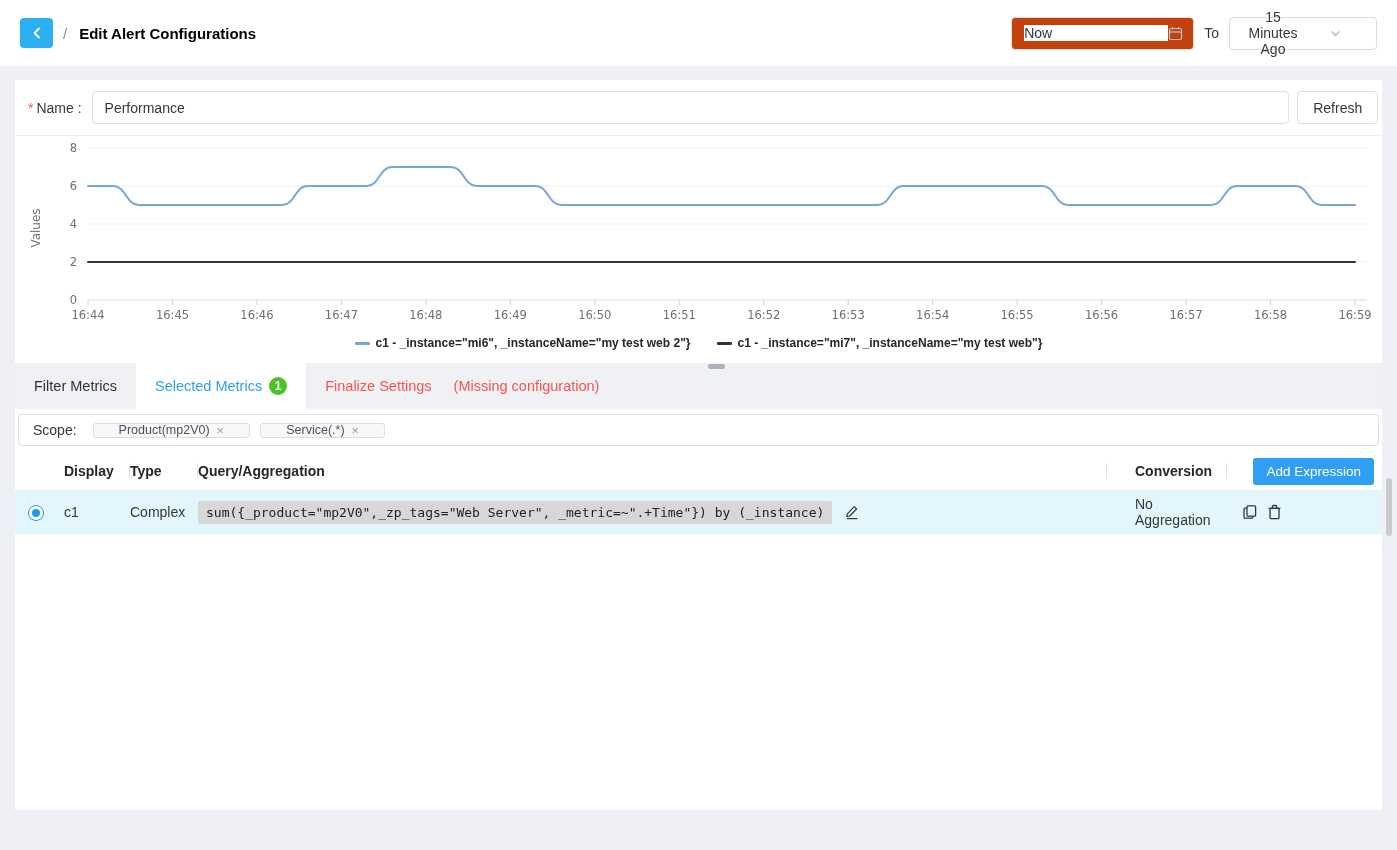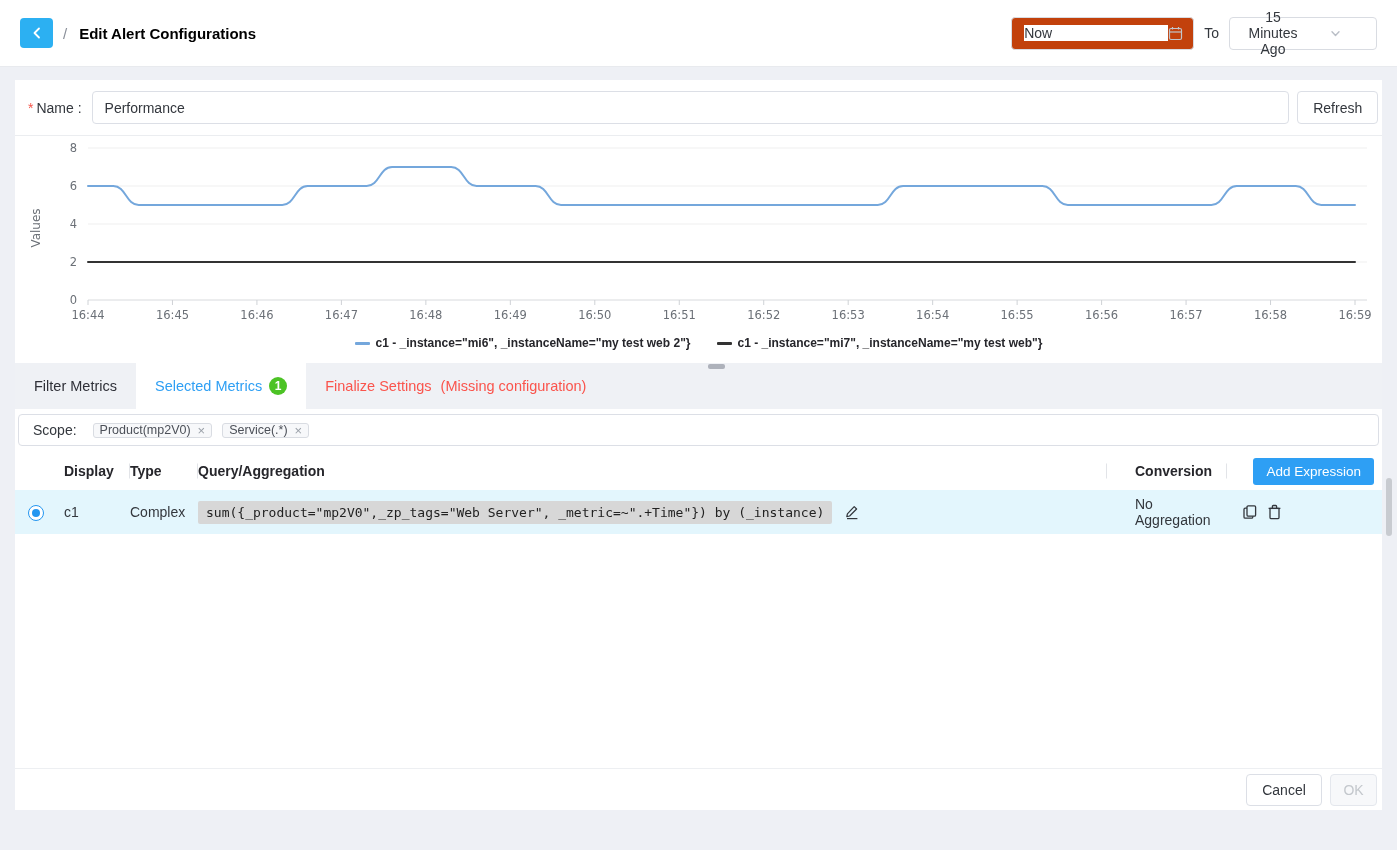--- a/index.html
+++ b/index.html
@@ -65,34 +65,34 @@
   .legend-item { display:flex; align-items:center; gap:6px;
     font-size:12px; font-weight:700; color:#26262b; }
   .swatch { width:15px; height:3px; border-radius:1px; display:inline-block; }
   
   .tabbar { position:absolute; left:0; top:283px; width:1367px; height:46px;
     background:#eff1f5; display:flex; align-items:stretch; }
   .tab { display:flex; align-items:center; padding:0 19px; font-size:14.5px;
     color:#2f3038; cursor:pointer; white-space:pre; }
   .tab.active { background:#fff; color:#2e9ff4; }
   .tab.error { color:#fa544c; }
-  .tab.error .tab-suffix { margin-left:9px; }
+  .tab.error .tab-suffix { margin-left:22px; }
   .badge { margin-left:7px; width:18px; height:18px; border-radius:50%;
     background:#4cc325; color:#fff; font-size:12px; font-weight:700;
     display:inline-flex; align-items:center; justify-content:center; }
   .grip { position:absolute; left:693px; top:1px; width:17px; height:5px;
     background:#aeb2bb; border-radius:2px; cursor:row-resize; }
   
   .scope-row { position:absolute; left:3px; top:334px; width:1361px; height:32px;
     border:1px solid #dcdfe6; border-radius:4px; display:flex; align-items:center;
     padding:0 8px 0 14px; }
   .scope-label { color:#33373d; margin-right:16px; }
   .chip { display:inline-flex; align-items:center; gap:7px; height:15px;
     background:#f7f8fa; border:1px solid #d9dce2; border-radius:3px;
-    padding:0 6px; font-size:12.5px; color:#4c5058; margin-right:10px; cursor:default; }
+    padding:0 25px; font-size:12.5px; color:#4c5058; margin-right:10px; cursor:default; }
   .chip-x { color:#9aa0a8; cursor:pointer; font-size:13px; }
   
   .cols { display:grid; grid-template-columns:36px 66px 68px 1fr 120px 147px;
     align-items:center; padding:0 8px 0 13px; }
   .thead { position:absolute; left:0; top:372px; width:1367px; height:38px; }
   .th { position:relative; font-weight:700; font-size:14px; color:#26262b;
     height:100%; display:flex; align-items:center; }
   .th:not(.no-sep)::after { content:''; position:absolute; right:0; top:50%;
     transform:translateY(-50%); width:1px; height:15px; background:#e2e4e8; }
   .th-conv { padding-left:28px; }
@@ -299,19 +299,15 @@
       <span class="act-icon">
         <svg width="15" height="16" viewBox="0 0 15 16">
             <path d="M3 4.4 H12 V13.4 A1.3 1.3 0 0 1 10.7 14.7 H4.3 A1.3 1.3 0 0 1 3 13.4 Z" fill="none" stroke="#33373d" stroke-width="1.3" stroke-linejoin="round"></path>
             <line x1="1.6" y1="4.4" x2="13.4" y2="4.4" stroke="#33373d" stroke-width="1.3"></line>
             <path d="M5.4 4.2 V2.4 A0.9 0.9 0 0 1 6.3 1.5 H8.7 A0.9 0.9 0 0 1 9.6 2.4 V4.2" fill="none" stroke="#33373d" stroke-width="1.3"></path>
           </svg>
       </span>
     </div>
   </div>
 
-  <div class="panel-footer">
-    <button class="btn cancel-btn">Cancel</button>
-    <button class="btn ok-btn" disabled="">OK</button>
-  </div>
 </main>
 
 <div class="scroll-thumb"></div>
 
 </body></html>

